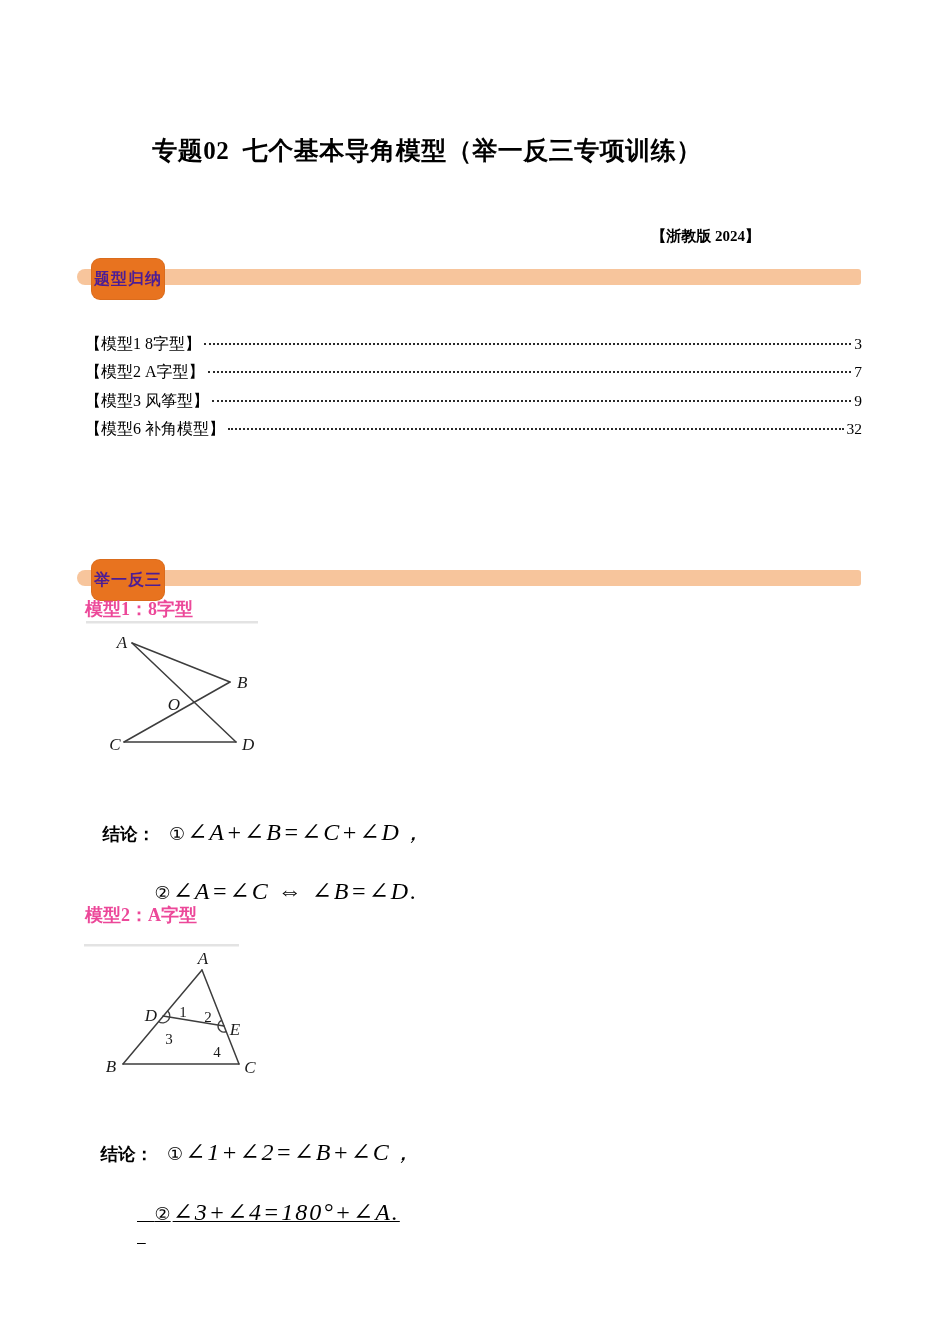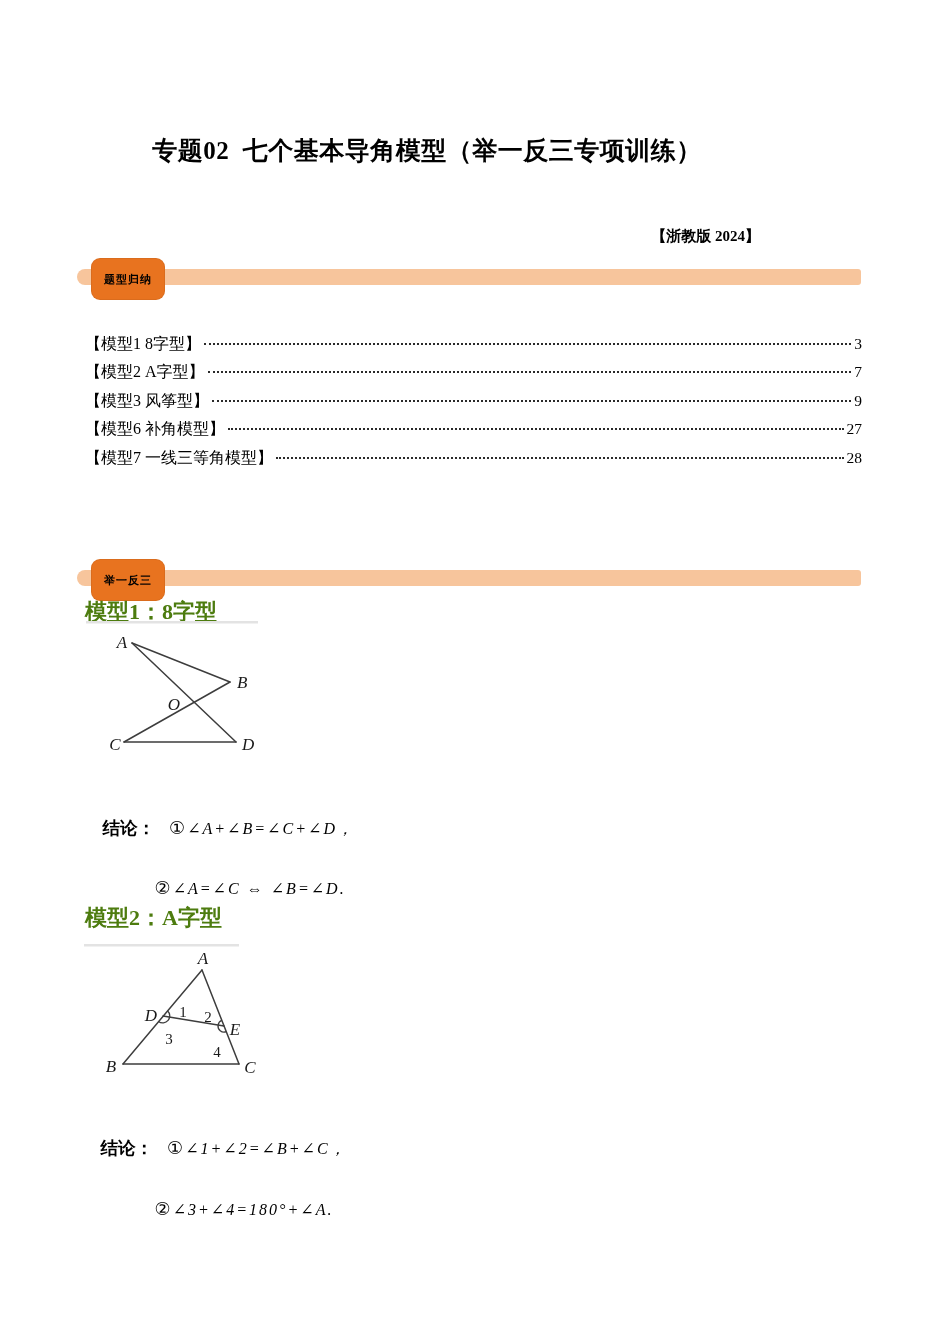--- a/index.html
+++ b/index.html
@@ -19,39 +19,39 @@
     text-align:right; font-size:15px; font-weight:bold; white-space:pre;
   }
   .banner { position:absolute; left:0; width:950px; height:44px; }
   .banner-bar {
     position:absolute; left:77px; top:11px; width:784px; height:16px;
     background:#F7C59C; border-radius:8px 3px 3px 8px;
   }
   .banner-badge {
     position:absolute; left:91px; top:0; width:74px; height:42px;
     background:#E8731F; border:1px solid rgba(0,0,0,0.06); border-radius:9px;
-    color:#000000; font-family:"Liberation Sans","DejaVu Sans",sans-serif;
-    font-weight:bold; font-size:11px; letter-spacing:1px;
+    color:#4c1d95; font-family:"Liberation Sans","DejaVu Sans",sans-serif;
+    font-weight:bold; font-size:16px; letter-spacing:1px;
     display:flex; align-items:center; justify-content:center; white-space:pre;
   }
   .banner1 { top:258px; }
   .banner2 { top:559px; }
   .toc { position:absolute; left:85px; top:334px; width:777px; }
   .toc-row {
     display:flex; align-items:baseline; height:28.4px; font-size:16px;
   }
   .toc-label { white-space:pre; flex:none; }
   .toc-leader {
     flex:1 1 auto; border-bottom:2px dotted #2a2a2a;
     margin:0 3px; transform:translateY(-4px);
   }
   .toc-page { flex:none; font-size:15.5px; }
   .model-heading {
-    position:absolute; left:85px; color:#4d7c0f;
-    font-size:22px; font-weight:bold; white-space:pre;
+    position:absolute; left:85px; color:#ec4899;
+    font-size:18px; font-weight:bold; white-space:pre;
   }
   .heading1 { top:597px; }
   .heading2 { top:903px; }
   .figure { position:absolute; }
   .figure1 { left:84px; top:620px; }
   .figure2 { left:84px; top:940px; }
   .fig-line { stroke:#3d3d3d; stroke-width:1.5; stroke-linecap:round; fill:none; }
   .fig-arc  { stroke:#3d3d3d; stroke-width:1.3; fill:none; }
   .fig-label {
     font-family:"Liberation Serif","DejaVu Serif",serif;
@@ -59,28 +59,28 @@
   }
   .fig-num {
     font-family:"Liberation Serif","DejaVu Serif",serif;
     font-size:15px; fill:#1a1a1a;
   }
   .fig-strip { fill:#e3e3e3; }
   .conclusion-line { position:absolute; font-size:17.5px; white-space:pre; }
   .c1-l1 { left:85px;  top:795px; }
   .c1-l2 { left:137px; top:856px; }
   .c2-l1 { left:83px;  top:1115px; }
-  .c2-l2 { left:137px; top:1177px; }
+  .c2-l2 { left:137px; top:1177px;text-decoration:underline; }
   .c-label { font-weight:bold; margin-right:14px; }
   .c-num {
     font-size:18px; margin-right:2px;
     font-family:"Liberation Serif","DejaVu Serif","DejaVu Sans",serif;
   }
   .c-formula {
-    font-style:italic; font-size:16px; letter-spacing:2px; white-space:pre;
+    font-style:italic; font-size:24px; letter-spacing:2px; white-space:pre;
     font-family:"Liberation Serif","DejaVu Serif","DejaVu Sans",serif;
   }
 </style>
 </head>
 <body>
 
 <div>
 
   <h1 class="title">专题02  七个基本导角模型（举一反三专项训练）</h1>
 
@@ -103,26 +103,21 @@
       <span class="toc-page">7</span>
     </div>
     <div class="toc-row">
       <span class="toc-label">【模型3 风筝型】</span>
       <span class="toc-leader"></span>
       <span class="toc-page">9</span>
     </div>
     <div class="toc-row">
       <span class="toc-label">【模型6 补角模型】</span>
       <span class="toc-leader"></span>
-      <span class="toc-page">27</span>
-    </div>
-    <div class="toc-row">
-      <span class="toc-label">【模型7 一线三等角模型】</span>
-      <span class="toc-leader"></span>
-      <span class="toc-page">28</span>
+      <span class="toc-page">32</span>
     </div>
   </div>
 
   <div class="banner banner2">
     <div class="banner-bar"></div>
     <div class="banner-badge">举一反三</div>
   </div>
 
   <h2 class="model-heading heading1">模型1：8字型</h2>
 

